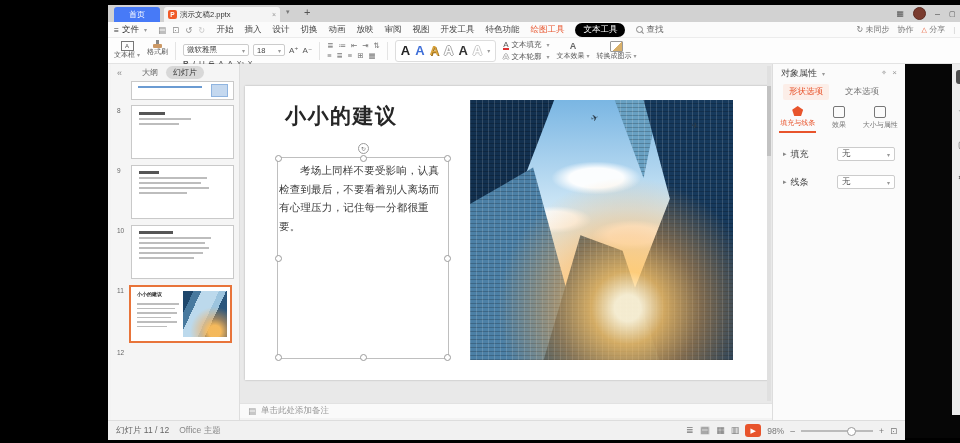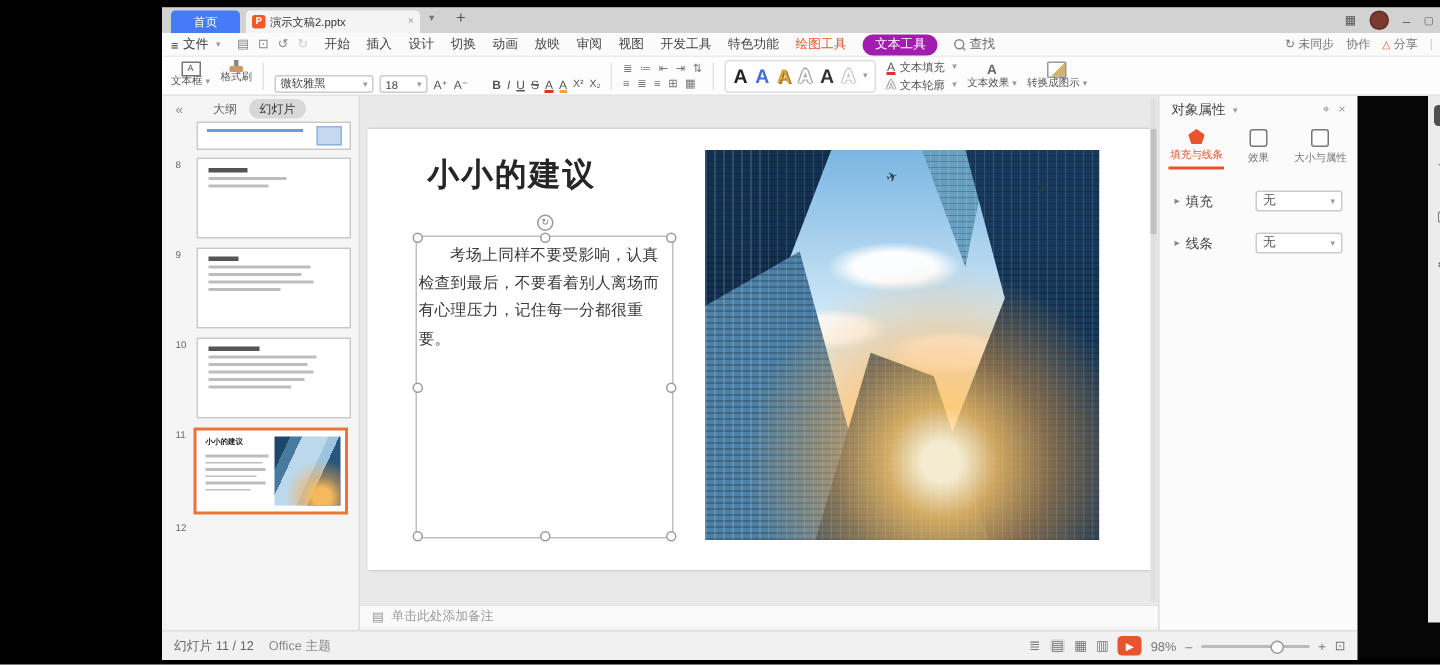--- a/index.html
+++ b/index.html
@@ -21,36 +21,36 @@
   .winctrl .g{font-size:8px}
   .avatar{width:11px;height:11px;border-radius:50%;background:#7a3b2e;border:1px solid #5e2c22;}
   
   .menubar{position:absolute;left:0;top:17px;width:865px;height:16px;background:#fbfbfb;display:flex;align-items:center;
            padding:0 6px;box-sizing:border-box;font-size:8.5px;color:#444;gap:11px;border-bottom:1px solid #ececec;}
   .menubar .file{display:flex;gap:3px;align-items:center;color:#333;}
   .qicons{display:flex;gap:6px;color:#888;font-size:8.5px;}
   .qicons .dis{color:#c8c8c8}
   .mi{cursor:default;white-space:nowrap;}
   .ctx{color:#e8542c;white-space:nowrap;}
-  .pill{background:#a21caf;color:#fff;border-radius:8px;padding:1px 8px;font-size:8.5px;white-space:nowrap;}
+  .pill{background:#000000;color:#fff;border-radius:8px;padding:1px 8px;font-size:8.5px;white-space:nowrap;}
   .find{display:flex;align-items:center;gap:3px;color:#666;}
   .mag{width:5px;height:5px;border:1px solid #888;border-radius:50%;position:relative;}
   .mag:after{content:"";position:absolute;left:4px;top:5px;width:3px;height:1px;background:#888;transform:rotate(45deg);}
   .mright{margin-left:auto;display:flex;align-items:center;gap:8px;color:#777;font-size:8px;}
   .mright .tri{color:#e8542c;font-size:7px}
   .mright .sep{color:#ccc}
   
   .toolbar{position:absolute;left:0;top:33px;width:865px;height:26px;background:#fdfdfd;border-bottom:1px solid #e3e3e3;
            display:flex;align-items:center;padding:0 6px;box-sizing:border-box;gap:7px;}
   .vstack{display:flex;flex-direction:column;align-items:center;font-size:7px;color:#555;line-height:1.2;}
   .tbx-ic{width:11px;height:8px;border:1px solid #777;font-size:6px;display:flex;align-items:center;justify-content:center;color:#555;}
   .brush{width:9px;height:4px;background:#c96;border-radius:1px;position:relative;}
   .brush:after{content:"";position:absolute;left:3px;top:-4px;width:3px;height:4px;background:#888;}
   .vdiv{width:1px;height:18px;background:#e4e4e4;}
-  .fontgrp{display:flex;flex-direction:row;gap:16px;margin-top:11px;}
+  .fontgrp{display:flex;flex-direction:column;gap:3px;margin-top:11px;}
   .frow{display:flex;align-items:center;gap:4px;}
   .fbox{border:1px solid #ccc;background:#fff;border-radius:2px;font-size:7.5px;color:#444;display:flex;
         align-items:center;justify-content:space-between;padding:0 3px;height:10px;}
   .fname{width:58px}.fsize{width:24px}
   .dd{color:#999;font-size:6px;margin-left:2px}
   .chr{font-size:8px;color:#555;}
   .bld-b{font-weight:bold}.it{font-style:italic}.un{text-decoration:underline}.st{text-decoration:line-through}
   .acolor{position:relative;font-size:8px;color:#555;}
   .acolor i{position:absolute;left:0;right:0;bottom:-1px;height:2px;background:#d33;font-style:normal}
   .ahl i{background:#f2a33c}
@@ -423,20 +423,24 @@
 
   <div class="rightpanel">
     <div class="rp-head">
       <span>对象属性</span>
       <span class="dd">▾</span>
       <span class="ric">
         <span>⌖</span>
         <span>×</span>
       </span>
     </div>
+    <div class="rp-tabs">
+      <span class="rp-tab-on">形状选项</span>
+      <span class="rp-tab-off">文本选项</span>
+    </div>
     <div class="subtabs">
       <div class="subt on">
         <span class="pent"></span>
         <span>填充与线条</span>
       </div>
       <div class="subt">
         <span class="sq"></span>
         <span>效果</span>
       </div>
       <div class="subt">

